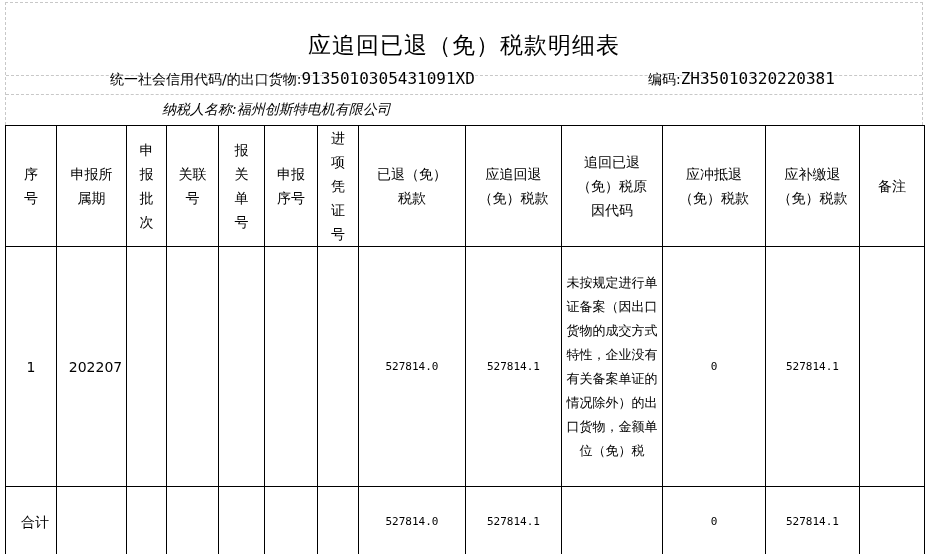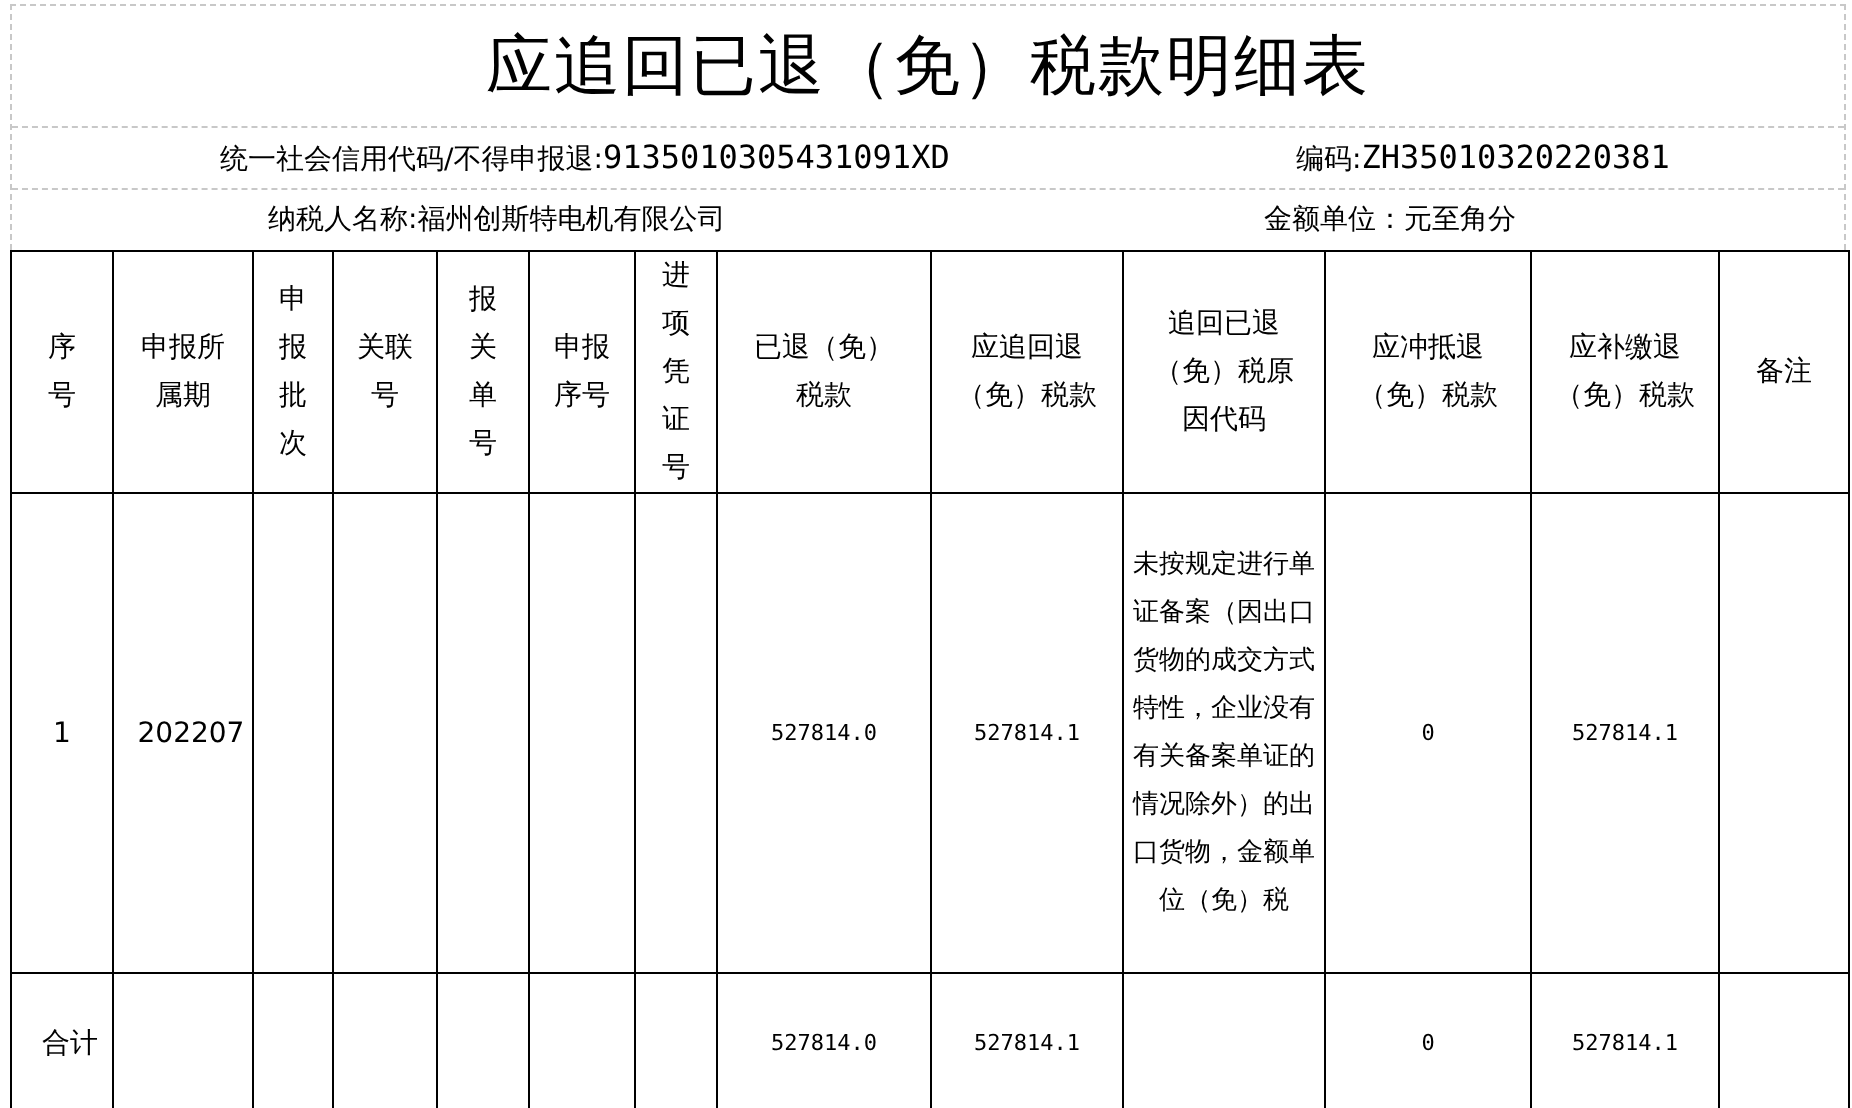--- a/index.html
+++ b/index.html
@@ -21,28 +21,28 @@
       top: 2px;
       width: 918px;
       height: 123px;
       border-left: 1px dashed #c8c8c8;
       border-right: 1px dashed #c8c8c8;
       border-top: 1px dashed #c8c8c8;
       box-sizing: border-box;
     }
     .title-row {
       position: absolute;
-      left: 0; top: 0;
+      left: 0; top: 12px;
       width: 100%;
       height: 60px;
       border-bottom: 1px dashed #c8c8c8;
       display: flex;
       align-items: center;
       justify-content: center;
-      font-size: 33px;
+      font-size: 23px;
       letter-spacing: 1px;
     }
     .info-row {
       position: absolute;
       left: 0;
       width: 100%;
       height: 31px;
       font-size: 14px;
     }
     .info-row.r1 { top: 60px; border-bottom: 1px dashed #c8c8c8; }
@@ -83,26 +83,25 @@
       word-break: break-all;
     }
     .left { text-align: center; padding-left: 8px !important; }
   </style>
 </head>
 <body>
 
 <div class="sheet-header">
   <div class="title-row">应追回已退（免）税款明细表</div>
   <div class="info-row r1">
-    <span style="left:104px;"><span style="position:static;transform:none;">统一社会信用代码/不得申报退:</span><span class="mono" style="position:static;transform:none;">9135010305431091XD</span></span>
+    <span style="left:104px;"><span style="position:static;transform:none;">统一社会信用代码/的出口货物:</span><span class="mono" style="position:static;transform:none;">9135010305431091XD</span></span>
     <span style="left:642px;"><span style="position:static;transform:none;">编码:</span><span class="mono" style="position:static;transform:none;">ZH35010320220381</span></span>
   </div>
   <div class="info-row r2">
-    <span style="left:128px;"><span style="position:static;transform:none;">纳税人名称:</span><span style="position:static;transform:none;">福州创斯特电机有限公司</span></span>
-    <span style="left:626px;">金额单位：元至角分</span>
+    <span style="left:156px;font-style:italic;"><span style="position:static;transform:none;">纳税人名称:</span><span style="position:static;transform:none;">福州创斯特电机有限公司</span></span>
   </div>
 </div>
 
 <table class="detail">
   <colgroup>
     <col style="width:51px">
     <col style="width:70px">
     <col style="width:40px">
     <col style="width:52px">
     <col style="width:46px">

